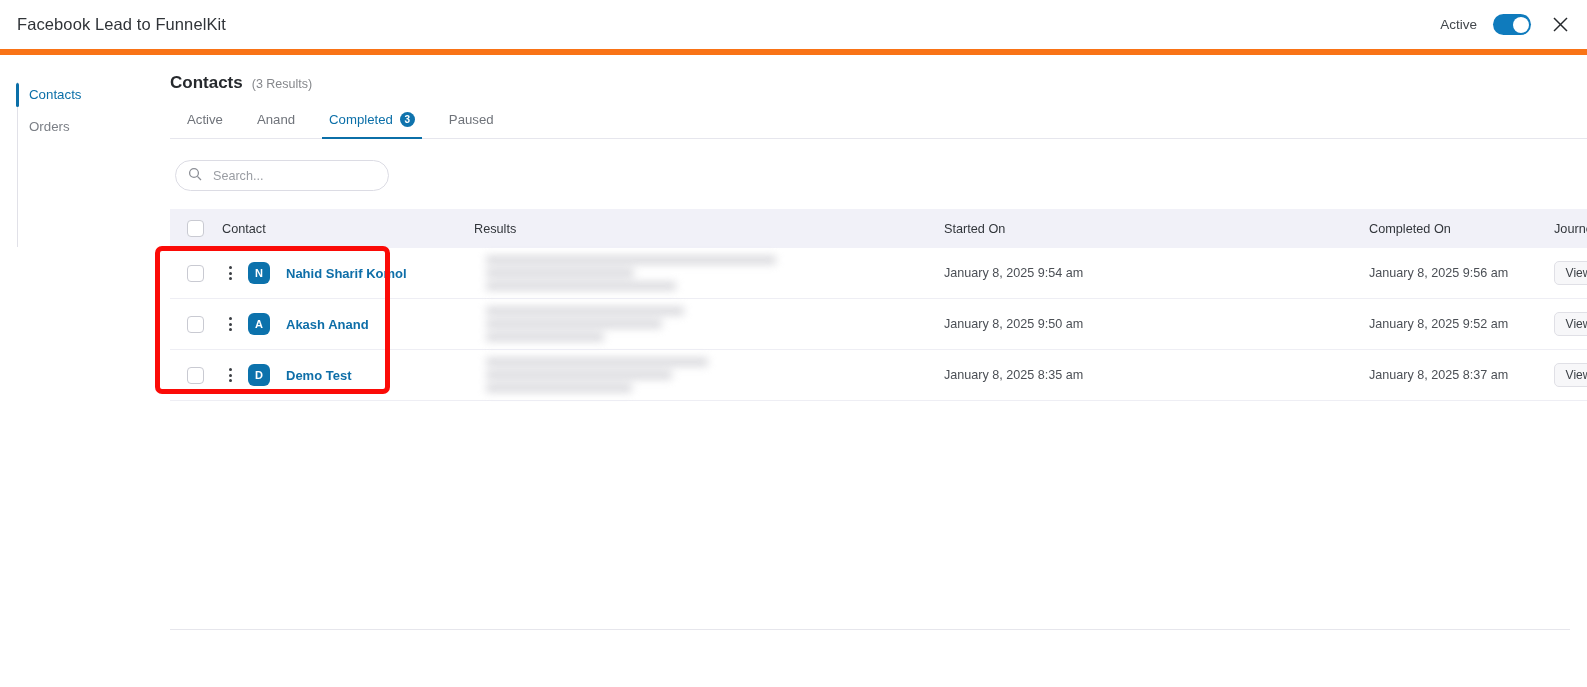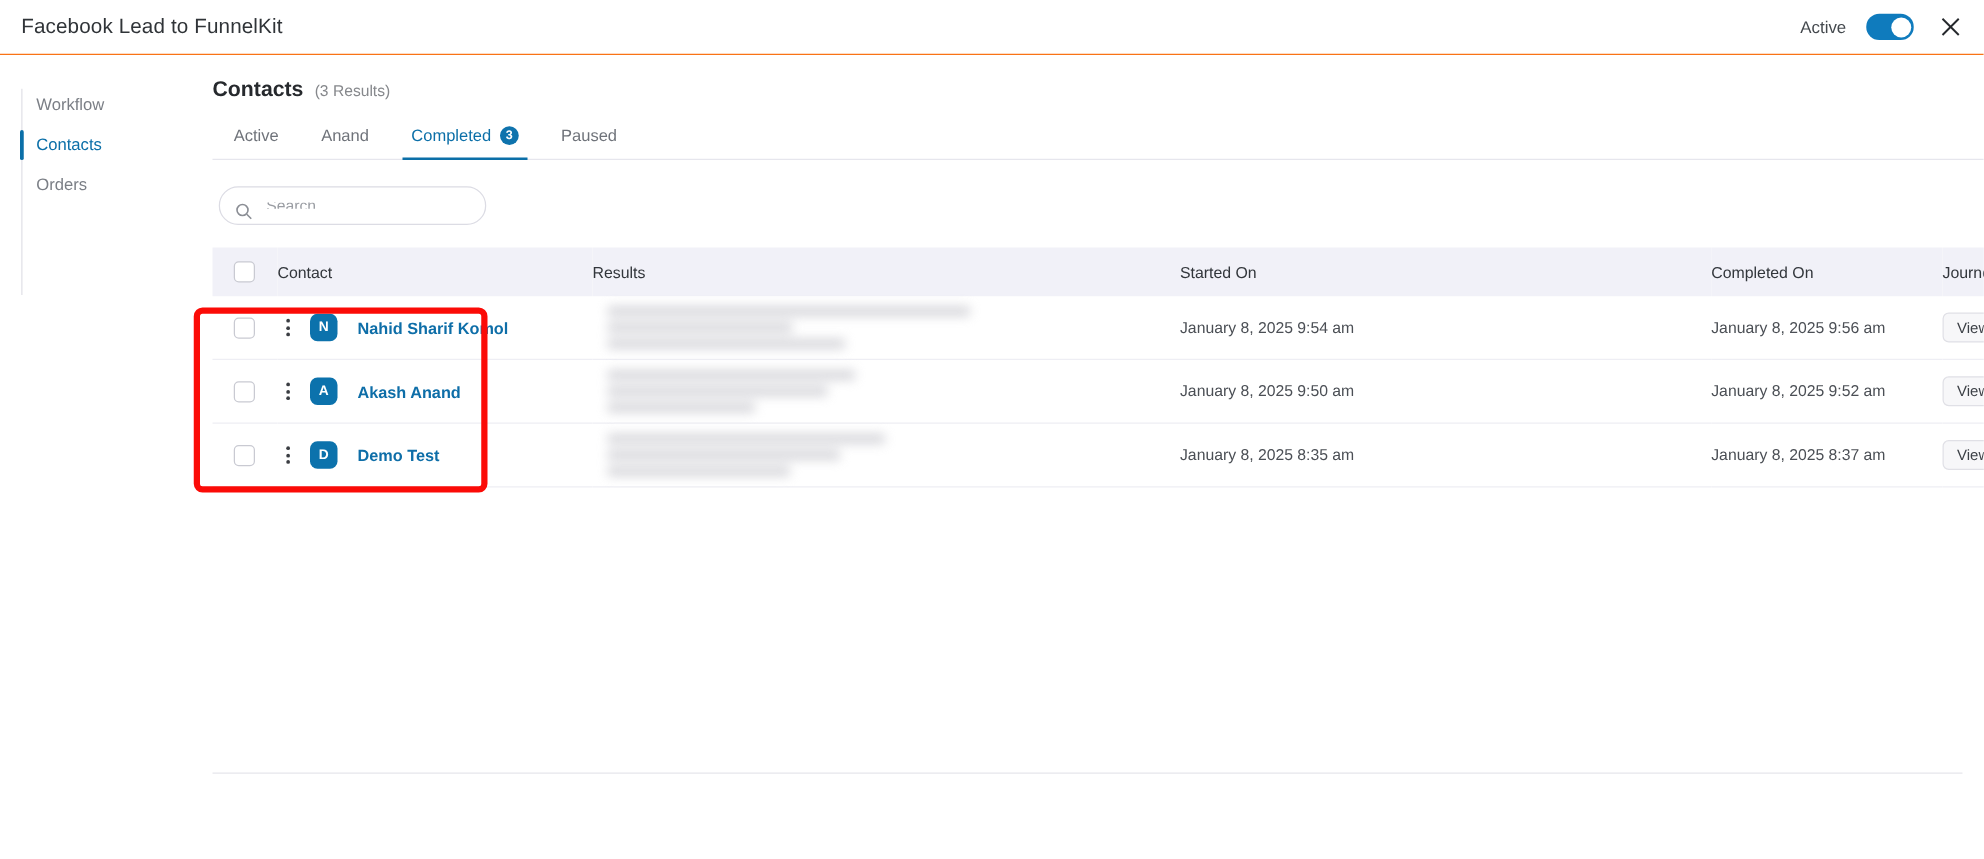--- a/index.html
+++ b/index.html
@@ -11,23 +11,23 @@
     width: 1587px;
     height: 687px;
     font-family: "Liberation Sans", sans-serif;
     color: #2c3338;
     overflow: hidden;
     position: relative;
   }
 
   
   .topbar {
-    height: 44px;
+    height: 55px;
     background: #ffffff;
-    border-bottom: 1px solid #f97316;
+    border-bottom: 6px solid #f97316;
     display: flex;
     align-items: center;
     justify-content: space-between;
     padding: 0 14px 0 17px;
     box-sizing: border-box;
   }
   .topbar-title {
     font-size: 16.5px;
     color: #303438;
     letter-spacing: .1px;
@@ -182,20 +182,21 @@
   
   .search-wrap {
     padding: 21px 0 18px 5px;
   }
   .search-box {
     width: 214px;
     height: 31px;
     border: 1px solid #dcdce4;
     border-radius: 17px;
     display: flex;
+    align-items: center;
     padding: 12px 12px;
     box-sizing: border-box;
     background: #fff;
   }
   .search-box input {
     border: none;
     outline: none;
     font-size: 12.6px;
     color: #55585d;
     font-family: "Liberation Sans", sans-serif;
@@ -357,23 +358,20 @@
         <line x1="15" y1="2" x2="2" y2="15" stroke="#25282c" stroke-width="1.5"></line>
       </svg>
     </div>
   </div>
 </div>
 
 <div class="layout">
 
   <div class="sidebar">
     <div class="sidebar-rail"></div>
-    <div class="nav-item">
-      <span>Workflow</span>
-    </div>
     <div class="nav-item active">
       <span>Contacts</span>
     </div>
     <div class="nav-item">
       <span>Orders</span>
     </div>
   </div>
 
   <div class="main">
 

